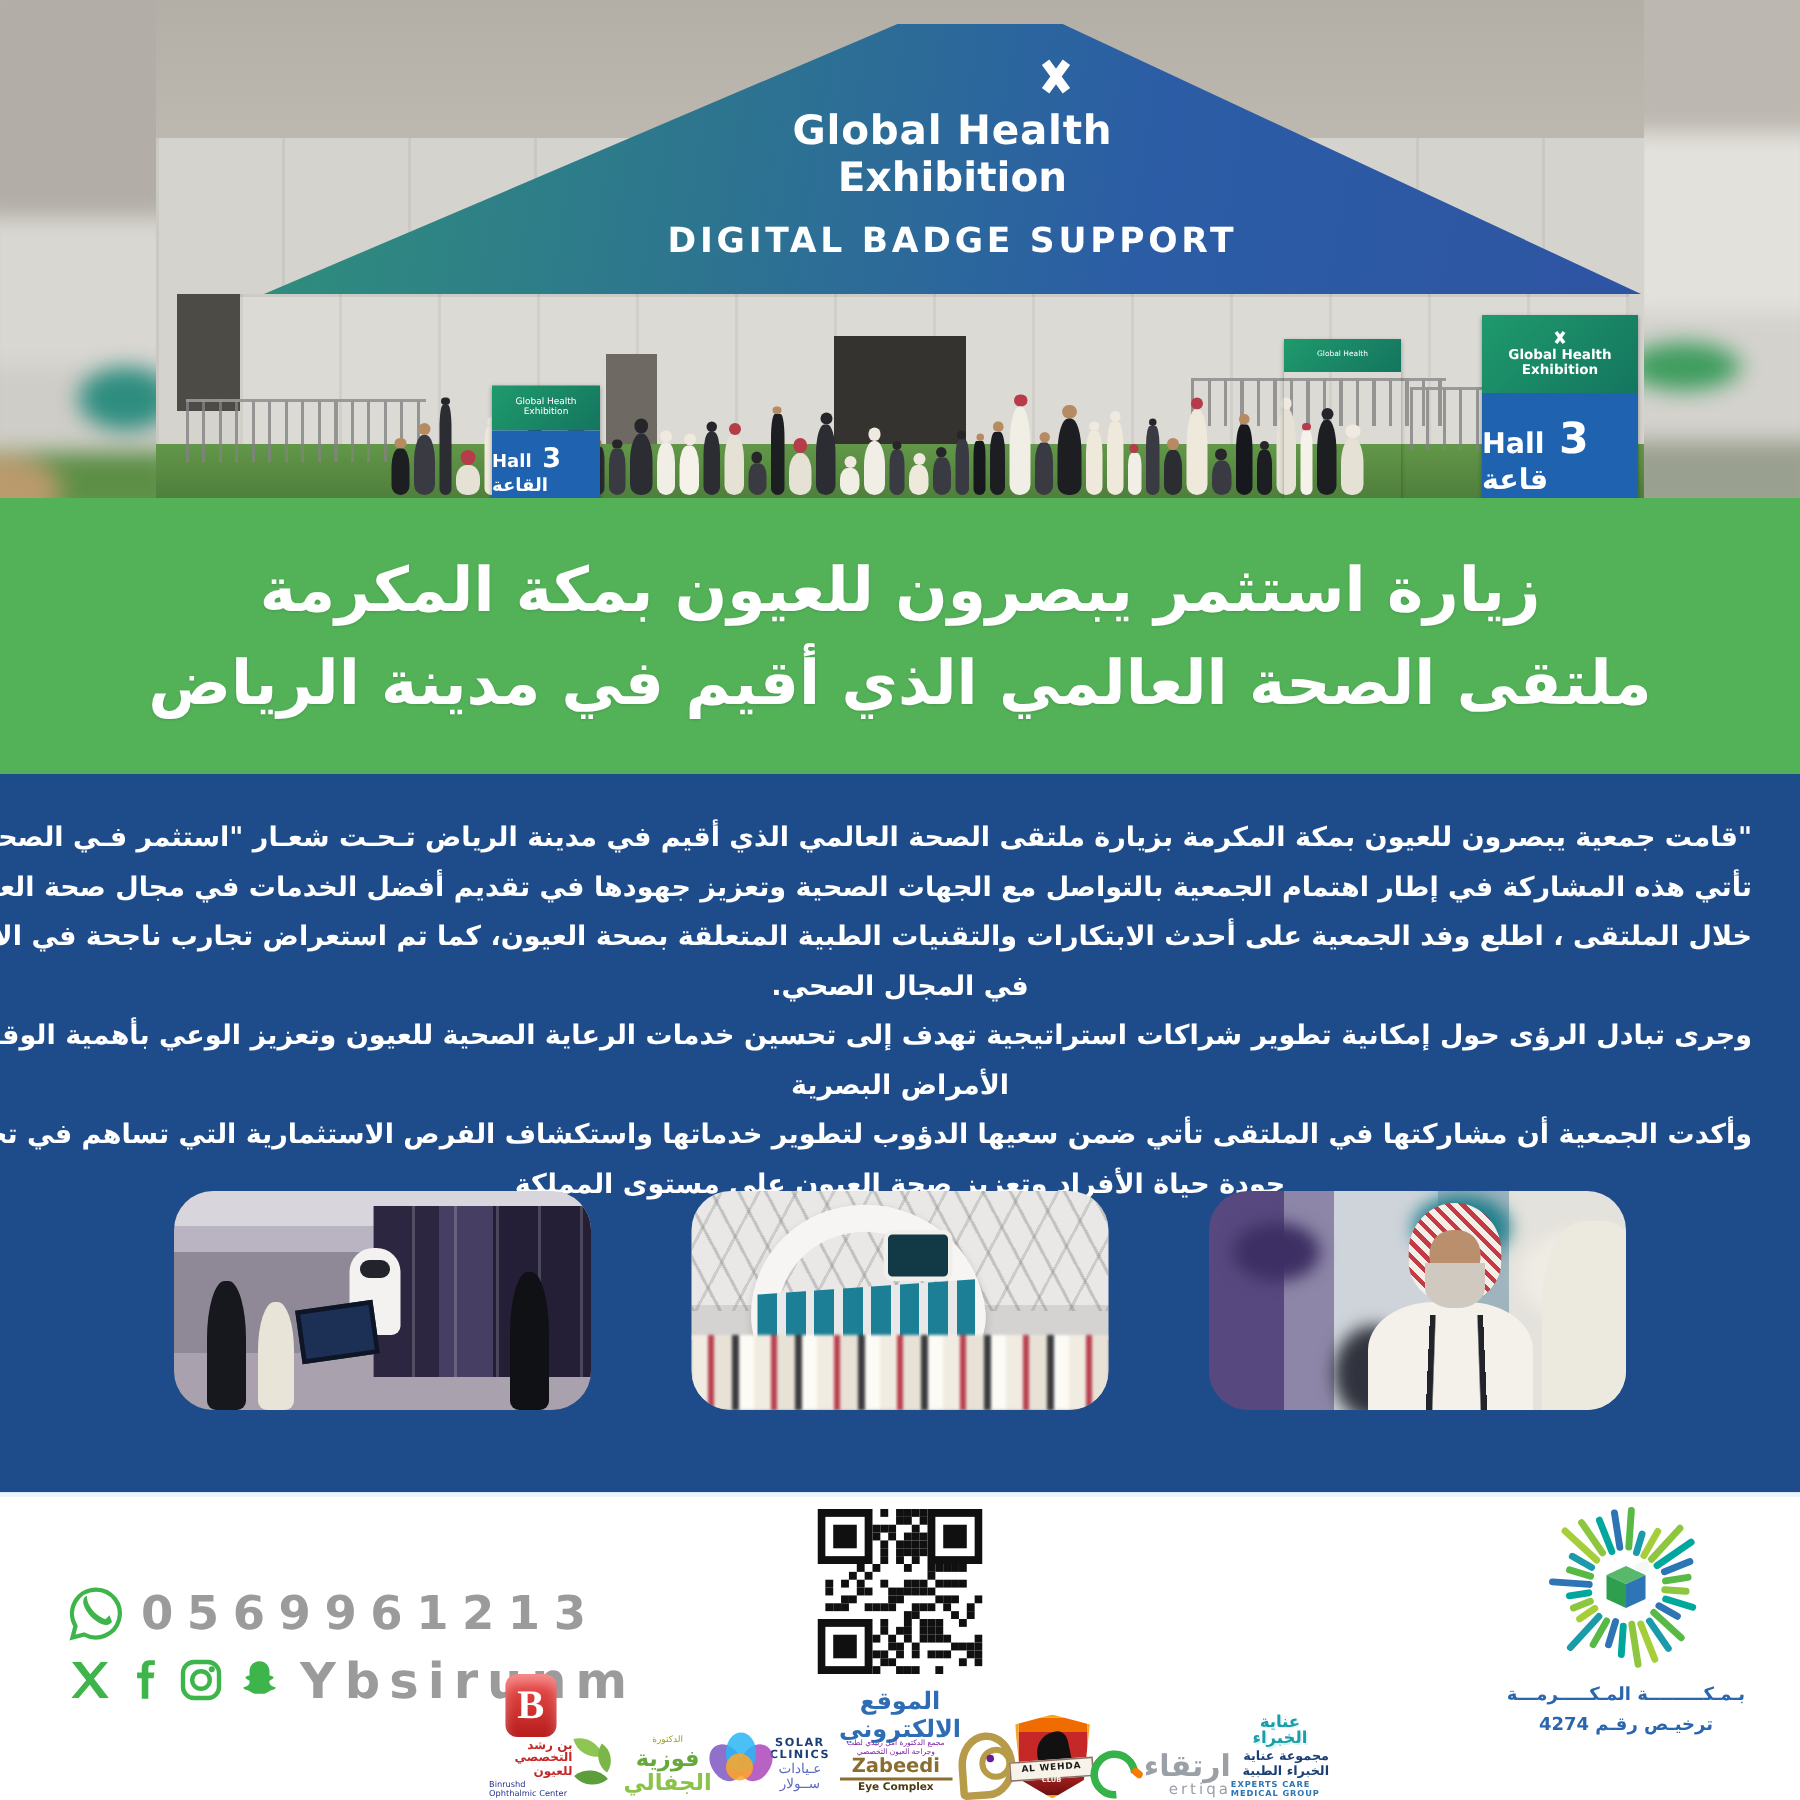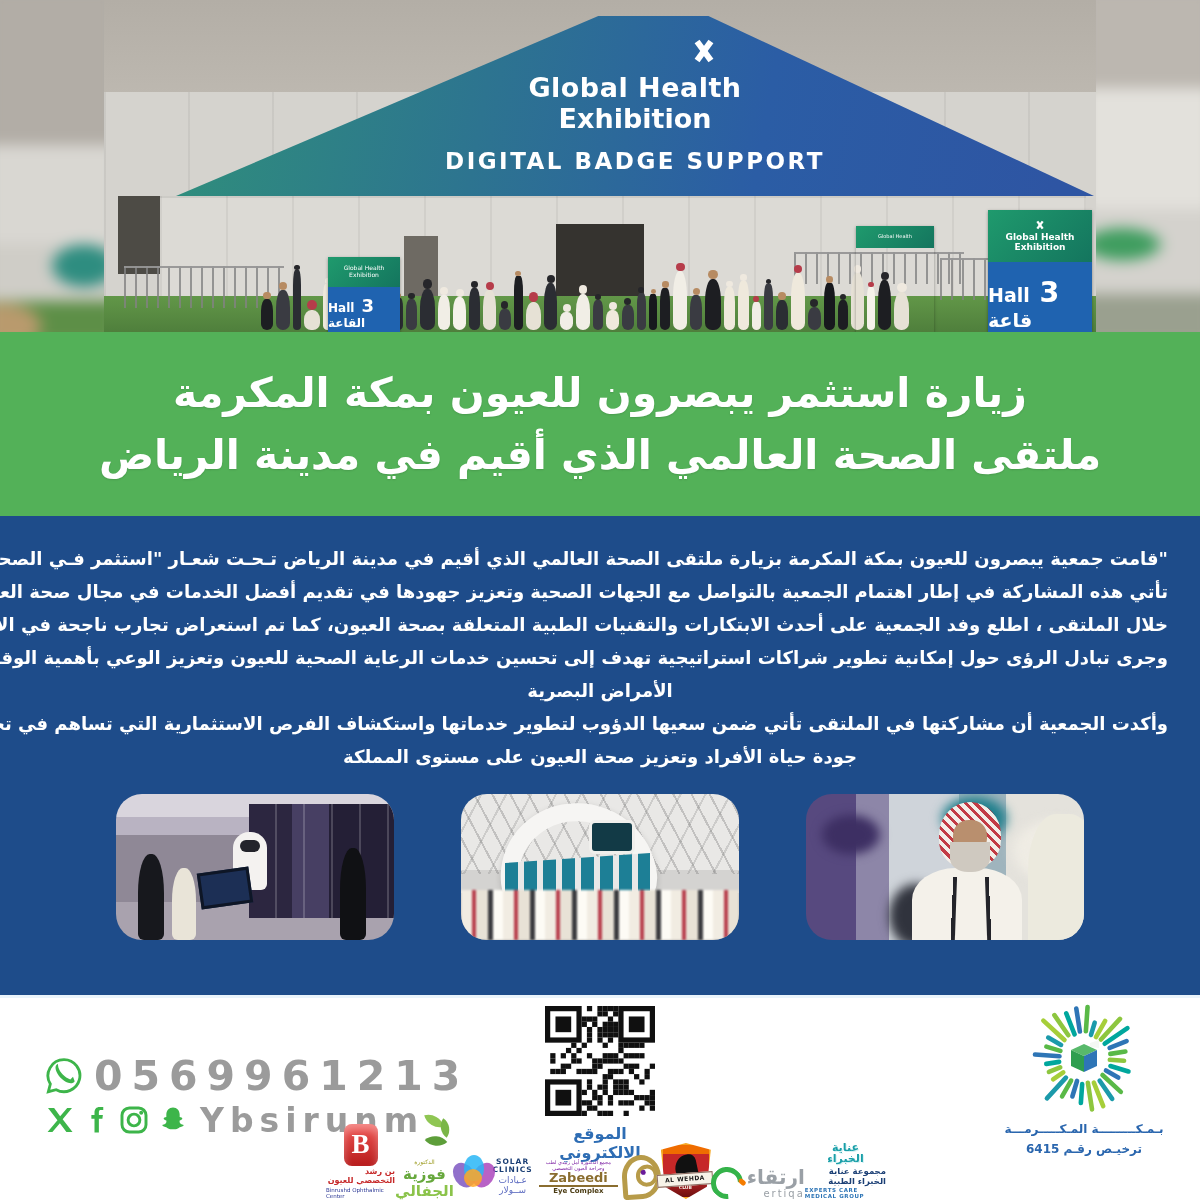--- a/index.html
+++ b/index.html
@@ -131,42 +131,42 @@
   .p3 .beard{position:absolute;left:calc(48% + 11px);top:48px;width:40px;height:30px;border-radius:0 0 45% 45%;background:#cfc9c0;}
   .p3 .body3{position:absolute;left:38%;top:74px;width:110px;height:80px;border-radius:40% 40% 0 0;background:#f4f1ea;}
   .p3 .lan{position:absolute;left:calc(38% + 40px);top:80px;width:30px;height:66px;
       border-left:4px solid #23242a;border-right:4px solid #23242a;transform:perspective(60px) rotateX(8deg);}
   .p3 .p3b{position:absolute;right:-14px;top:20px;width:70px;height:140px;border-radius:40% 40% 0 0;background:#eceade;}
 
   
   .footer{position:relative;width:1200px;height:205px;background:#fff;border-top:3px solid #eaf4fb;}
   .contact{position:absolute;left:44px;top:56px;color:#9b9b9b;}
   .c-row{display:flex;align-items:center;gap:10px;height:44px;}
-  .c-num{font-size:41px;font-weight:700;letter-spacing:9px;}
+  .c-num{font-size:31px;font-weight:700;letter-spacing:9px;}
   .c-handle{font-size:33px;font-weight:700;letter-spacing:6px;}
   .soc{display:flex;align-items:center;gap:6px;}
 
   .qr-block{position:absolute;left:540px;top:8px;width:120px;text-align:center;}
   .qr-cap{margin-top:4px;font-size:16px;font-weight:700;color:#2e6db4;direction:rtl;}
 
   .org{position:absolute;right:26px;top:6px;width:180px;text-align:center;color:#2a66ae;direction:rtl;}
   .org-name{font-size:20px;font-weight:700;margin-top:-4px;}
   .org-city{font-size:12px;font-weight:700;margin-top:2px;}
   .org-lic{font-size:12px;font-weight:700;margin-top:6px;}
 
   .sponsors{position:absolute;left:326px;bottom:4px;width:560px;height:68px;display:flex;
             align-items:flex-end;justify-content:space-between;}
   .sp{display:flex;flex-direction:column;align-items:center;line-height:1.1;}
   .sp-b-box{width:34px;height:42px;border-radius:8px;background:linear-gradient(180deg,#ef5350 0,#b71c1c 100%);
       color:#fff;font-family:"Liberation Serif",serif;font-weight:700;font-size:27px;display:flex;
       align-items:center;justify-content:center;box-shadow:inset 0 6px 8px rgba(255,255,255,.35);}
   .sp-b-ar{color:#c62828;font-size:8px;font-weight:700;margin-top:2px;direction:rtl;}
   .sp-b-en{color:#283593;font-size:5.5px;margin-top:1px;}
 
-  .sp-jef{flex-direction:column;align-items:flex-end;gap:4px;}
+  .sp-jef{flex-direction:row;gap:4px;}
   .leaves{position:relative;width:30px;height:44px;}
   .leaf{position:absolute;background:#7ab648;border-radius:0 100% 0 100%;}
   .lf1{width:16px;height:16px;left:2px;top:2px;transform:rotate(-15deg);background:#8fc653;}
   .lf2{width:14px;height:14px;left:14px;top:10px;transform:rotate(35deg);}
   .lf3{width:16px;height:16px;left:4px;top:22px;transform:rotate(-40deg);background:#5d9e3a;}
   .jef-txt{text-align:center;direction:rtl;color:#67a83d;}
   .jef-sm{font-size:6px;color:#9e9d24;}
   .jef-l1{font-size:15px;font-weight:700;}
   .jef-l2{font-size:15px;font-weight:700;color:#8bc34a;}
 
@@ -471,20 +471,21 @@
   <section class="banner">
     <div class="banner-line">زيارة استثمر يبصرون للعيون بمكة المكرمة</div>
     <div class="banner-line">ملتقى الصحة العالمي الذي أقيم في مدينة الرياض</div>
   </section>
 
   <section class="article">
     <div class="body-text">
       <div class="bline">"قامت جمعية يبصرون للعيون بمكة المكرمة بزيارة ملتقى الصحة العالمي الذي أقيم في مدينة الرياض تـحـت شعـار "استثمر فـي الصحة</div>
       <div class="bline">تأتي هذه المشاركة في إطار اهتمام الجمعية بالتواصل مع الجهات الصحية وتعزيز جهودها في تقديم أفضل الخدمات في مجال صحة العيون</div>
       <div class="bline">خلال الملتقى ، اطلع وفد الجمعية على أحدث الابتكارات والتقنيات الطبية المتعلقة بصحة العيون، كما تم استعراض تجارب ناجحة في الاستثـمار</div>
+      <div class="bline">في المجال الصحي.</div>
       <div class="bline">وجرى تبادل الرؤى حول إمكانية تطوير شراكات استراتيجية تهدف إلى تحسين خدمات الرعاية الصحية للعيون وتعزيز الوعي بأهمية الوقاية من</div>
       <div class="bline">الأمراض البصرية</div>
       <div class="bline">وأكدت الجمعية أن مشاركتها في الملتقى تأتي ضمن سعيها الدؤوب لتطوير خدماتها واستكشاف الفرص الاستثمارية التي تساهم في تحسين</div>
       <div class="bline">جودة حياة الأفراد وتعزيز صحة العيون على مستوى المملكة</div>
     </div>
 
     <div class="photos">
       <div class="pcard p1">
         <div class="wall"></div>
         <div class="robot"></div>
@@ -719,21 +720,21 @@
             <line x1="80.7078883722979" y1="39.72982002731574" x2="103.41713627156594" y2="24.080467049328046" stroke="#00a79d" stroke-width="4.6" stroke-linecap="round"></line>
             <line x1="85.61470234112687" y1="43.7992732061884" x2="102.60955410179565" y2="37.03129138843508" stroke="#2e75b6" stroke-width="4.6" stroke-linecap="round"></line>
             <line x1="86.32765585278281" y1="49.89737271558743" x2="101.37527690683801" y2="47.552508400774435" stroke="#59b947" stroke-width="4.6" stroke-linecap="round"></line>
           </g>
         <polygon points="47,46 60,40 73,46 60,52" fill="#58b96b"></polygon>
         <polygon points="47,46 60,52 60,68 47,62" fill="#2e9e4f"></polygon>
         <polygon points="73,46 60,52 60,68 73,62" fill="#2e75b6"></polygon>
         <polygon points="66,39 75,36 75,44 66,43" fill="#f4f8f4"></polygon>
       </svg>
       <div class="org-city">بـمـكـــــــــة المـكـــــرمـــة</div>
-      <div class="org-lic">ترخيـص رقـم 6415</div>
+      <div class="org-lic">ترخيـص رقـم 4274</div>
     </div>
 
     <div class="sponsors">
 
       <div class="sp">
         <div class="sp-b-box">B</div>
         <div class="sp-b-ar">بن رشد التخصصي للعيون</div>
         <div class="sp-b-en">Binrushd Ophthalmic Center</div>
       </div>
 

